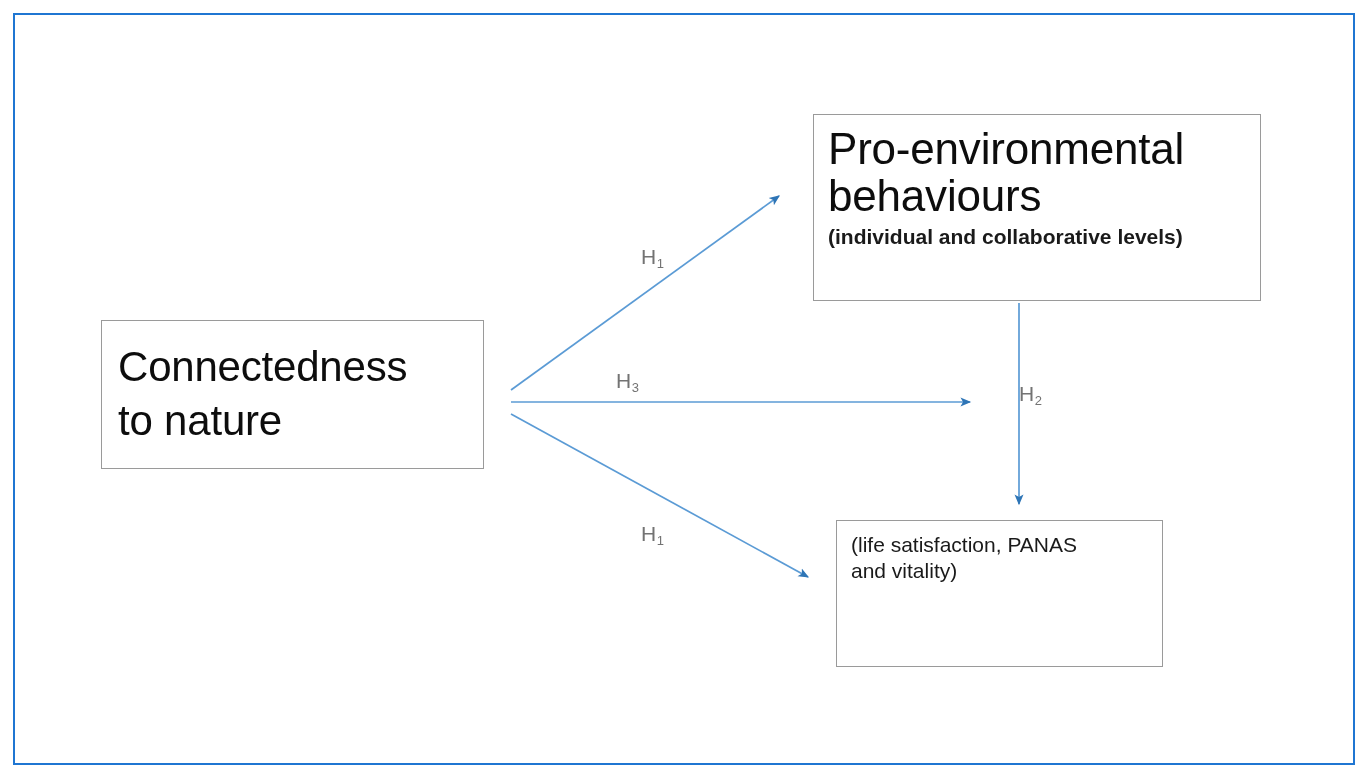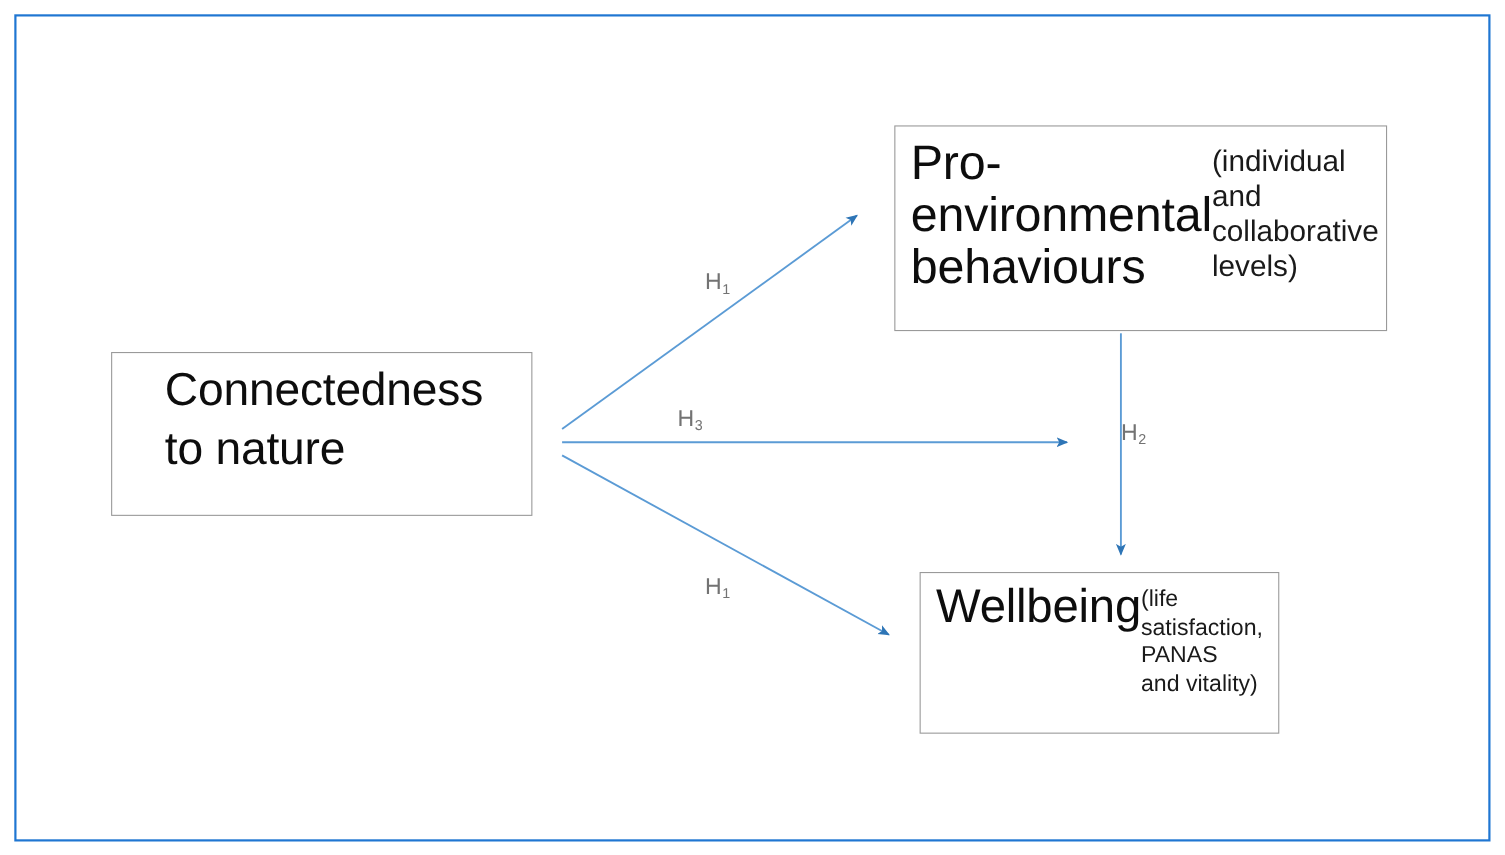--- a/index.html
+++ b/index.html
@@ -38,21 +38,21 @@
     pointer-events: none;
   }
   
   .node-box {
     position: absolute;
     box-sizing: border-box;
     border: 1.4px solid #9a9a9a;
     background: #ffffff;
     padding: 6px 12px 8px 14px;
     display: flex;
-    flex-direction: row;
+    flex-direction: column;
     justify-content: center;
   }
   .node-title {
     font-size: 43px;
     line-height: 1.08;
     color: #0d0d0d;
     font-weight: 400;
     letter-spacing: -0.2px;
     white-space: pre-line;
   }
@@ -80,22 +80,23 @@
     width: 448px;
     height: 187px;
     justify-content: flex-start;
     padding-top: 10px;
   }
   #box-pro-env .node-title {
     font-size: 44px;
     line-height: 1.07;
   }
   #box-pro-env .node-sub {
-    font-size: 27px;
+    font-size: 21px;
     margin-top: 6px;
+    font-weight: bold;
   }
   #box-wellbeing {
     left: 836px;
     top: 520px;
     width: 327px;
     height: 147px;
     justify-content: flex-start;
     padding-top: 8px;
   }
   #box-wellbeing .node-title {
@@ -155,21 +156,20 @@
 to nature</div>
   </div>
 
   <div class="node-box" id="box-pro-env">
     <div class="node-title">Pro-environmental
 behaviours</div>
     <div class="node-sub">(individual and collaborative levels)</div>
   </div>
 
   <div class="node-box" id="box-wellbeing">
-    <div class="node-title">Wellbeing</div>
     <div class="node-sub">(life satisfaction, PANAS
 and vitality)</div>
   </div>
 
   <div class="hyp-label" id="label-h1-top"><span>H</span><sub>1</sub></div>
 
   <div class="hyp-label" id="label-h3"><span>H</span><sub>3</sub></div>
 
   <div class="hyp-label" id="label-h1-bottom"><span>H</span><sub>1</sub></div>
 

